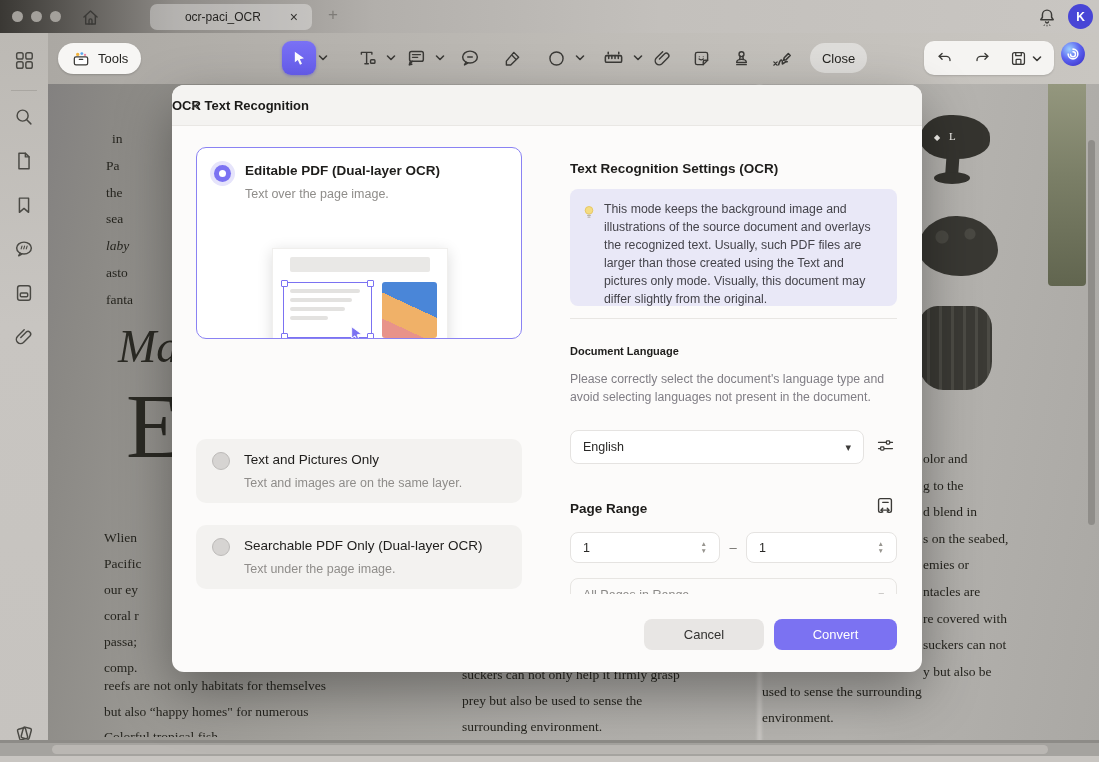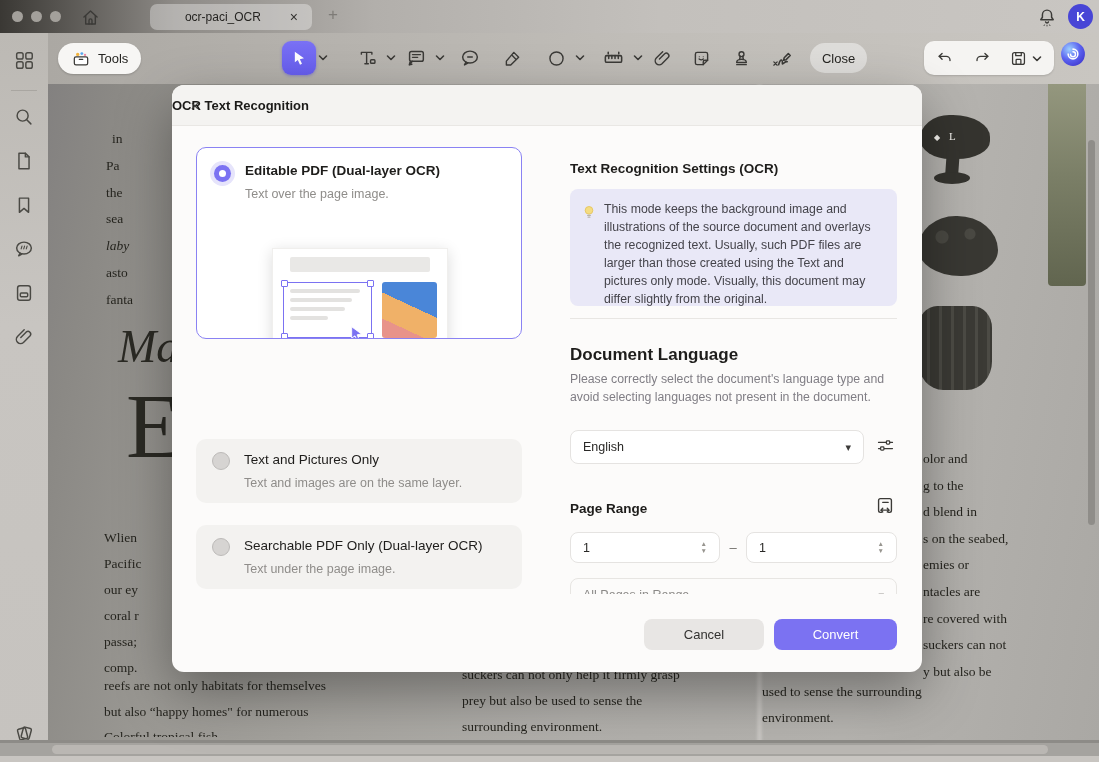--- a/index.html
+++ b/index.html
@@ -118,21 +118,21 @@
   .kb:after{content:"";position:absolute;left:5px;right:5px;bottom:5px;height:9px;background:
     repeating-linear-gradient(90deg,#2e2e2c 0 7px,#cfd6d4 7px 11px);border-radius:1px}
   .il-stack .ln{width:70px;height:4px;border-radius:2px;background:#e9e8e6;margin-bottom:6px}
 
   .rcol{position:absolute;left:397px;top:40px;width:328px;height:469px;overflow:hidden}
   .r-heading{position:absolute;left:1px;top:36px;font-size:13.5px;font-weight:700;color:#1e1d1b}
   .infobox{position:absolute;left:1px;top:64px;width:327px;height:117px;background:#e9e8f7;border-radius:8px;box-sizing:border-box}
   .infobox .bulb{position:absolute;left:9px;top:12px}
   .infobox .itxt{display:block;margin:11px 12px 16px 34px;font-size:12.3px;line-height:1.47;color:#45444b}
   .rdiv{position:absolute;left:1px;top:193px;width:327px;height:1px;background:#e8e6e3}
-  .lang-label{position:absolute;left:1px;top:220px;font-size:17px;font-weight:700;color:#1e1d1b}
+  .lang-label{position:absolute;left:1px;top:220px;font-size:11px;font-weight:700;color:#1e1d1b}
   .lang-hint{position:absolute;left:1px;top:246px;width:322px;font-size:12.3px;line-height:17.5px;color:#807e85}
   .select{position:absolute;box-sizing:border-box;background:#fff;border:1px solid #e5e3e1;border-radius:8px;
     display:flex;align-items:center;padding:16px 12px;font-size:12.5px;color:#2a2927}
   .select .caret{margin-left:auto;font-size:11px;color:#3c3b39}
   .lang-select{left:1px;top:305px;width:294px;height:31px}
   .tuneico{position:absolute;left:306px;top:310px}
   .range-label{position:absolute;left:1px;top:376px;font-size:13.5px;font-weight:700;color:#1e1d1b}
   .rangeico{position:absolute;left:305px;top:370px}
   .spin{position:absolute;top:407px;height:31px;box-sizing:border-box;background:#fff;border:1px solid #e5e3e1;
     border-radius:8px;display:flex;align-items:center;padding:0 12px;font-size:12.5px;color:#2a2927}

